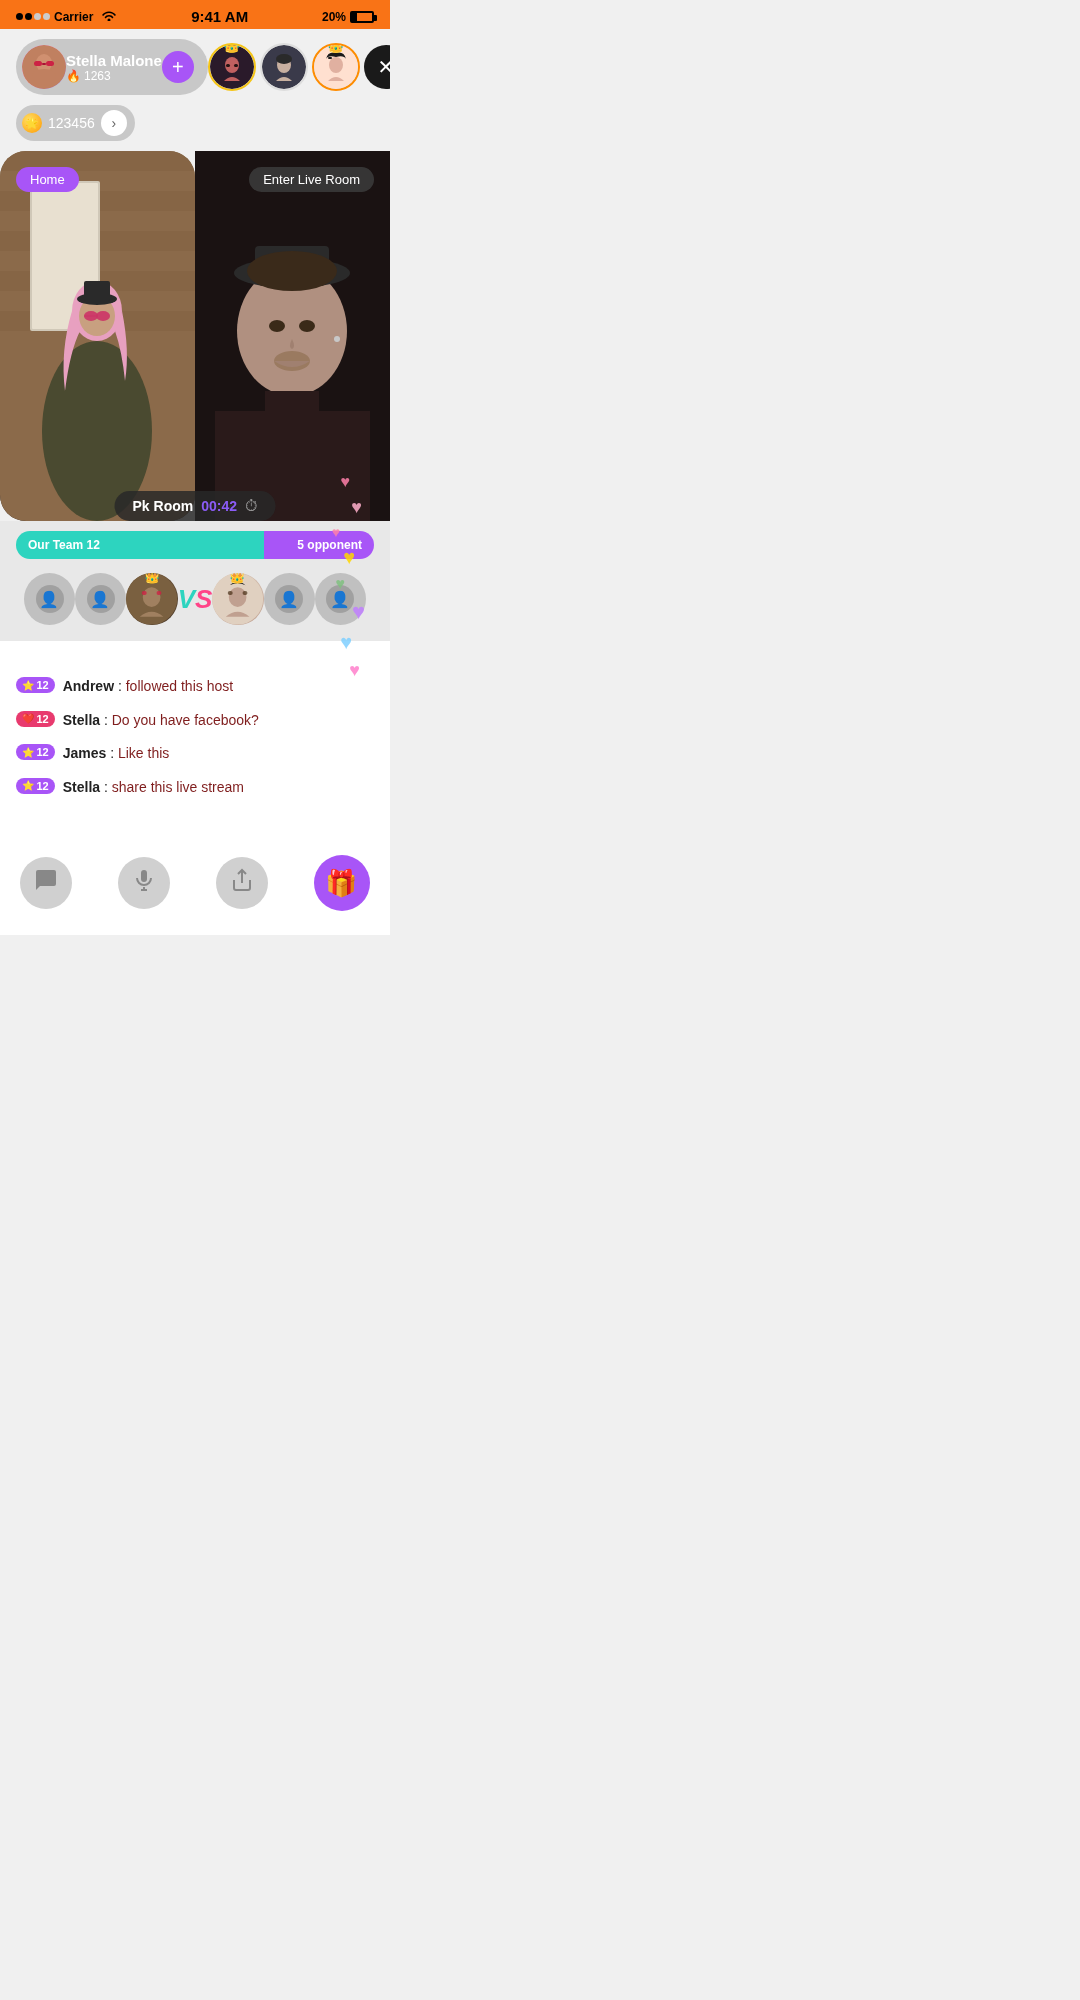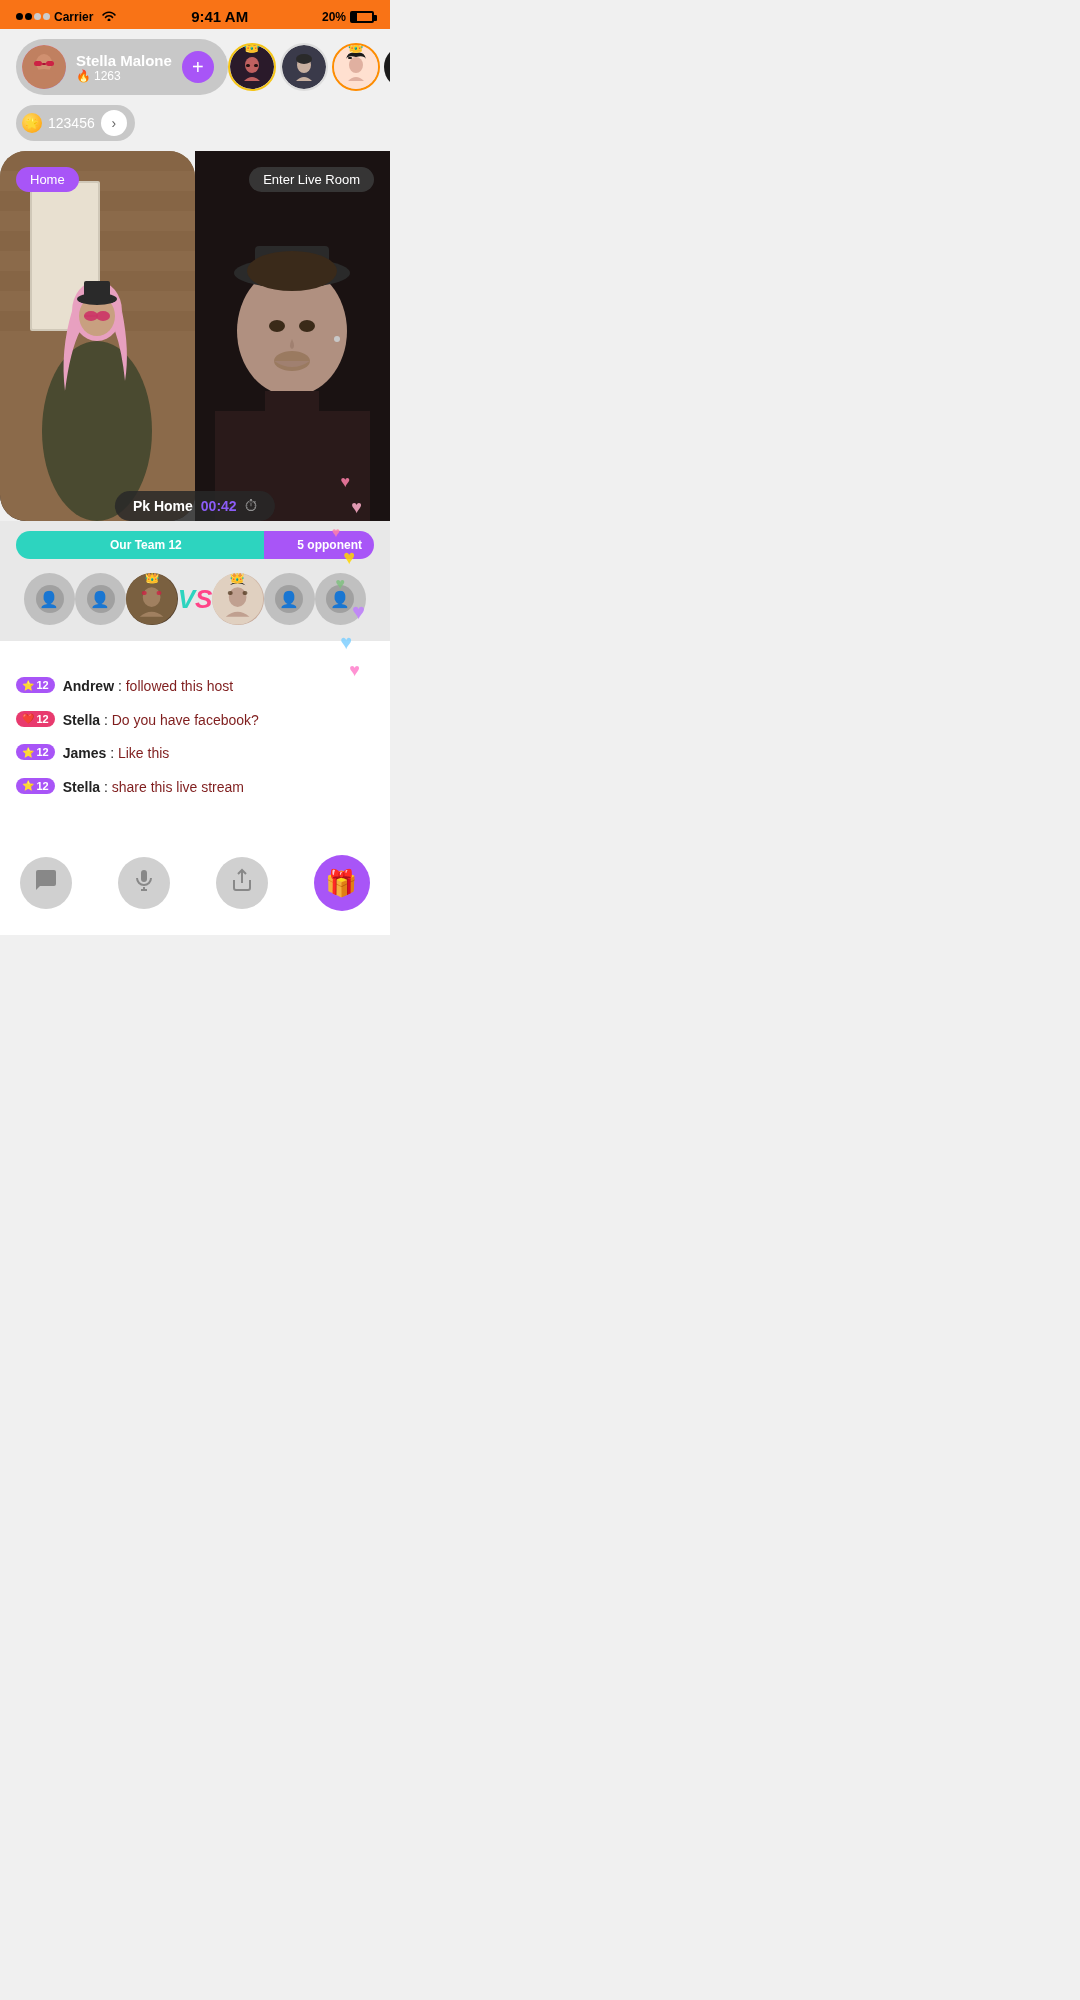--- a/index.html
+++ b/index.html
@@ -71,21 +71,20 @@
     .profile-section {
       display: flex;
       align-items: center;
       justify-content: space-between;
       padding: 10px 16px 6px;
       background: #f0f0f0;
     }
     .profile-card {
       display: flex;
       align-items: center;
-      gap: 10px;
       background: #c8c8c8;
       border-radius: 30px;
       padding: 6px 14px 6px 6px;
       flex: 0 0 auto;
     }
     .profile-avatar {
       width: 44px; height: 44px;
       border-radius: 50%;
       background: linear-gradient(135deg, #ff6b6b, #a855f7);
       overflow: hidden;
@@ -273,21 +272,20 @@
     }
     .score-our {
       flex: 12;
       background: #2dd4bf;
       display: flex;
       align-items: center;
       padding-left: 12px;
       font-size: 12px;
       font-weight: 600;
       color: #fff;
-      justify-content: center;
     }
     .score-opponent {
       flex: 5;
       background: #a855f7;
       display: flex;
       align-items: center;
       justify-content: flex-end;
       padding-right: 12px;
       font-size: 12px;
       font-weight: 600;
@@ -582,21 +580,21 @@
         <rect x="20" y="260" width="155" height="110" fill="#2a1a1a"></rect>
       </svg>
     </div>
 
     <button class="enter-live-btn">
       <span>Enter Live Room</span>
     </button>
   </div>
 
   <div class="pk-bar">
-    <span class="pk-label">Pk Home</span>
+    <span class="pk-label">Pk Room</span>
     <span class="pk-timer">00:42</span>
     <span class="pk-clock">⏱</span>
   </div>
 </div>
 
 <div class="score-section">
   <div class="score-bar">
     <div class="score-our">
       <span>Our Team 12</span>
     </div>

